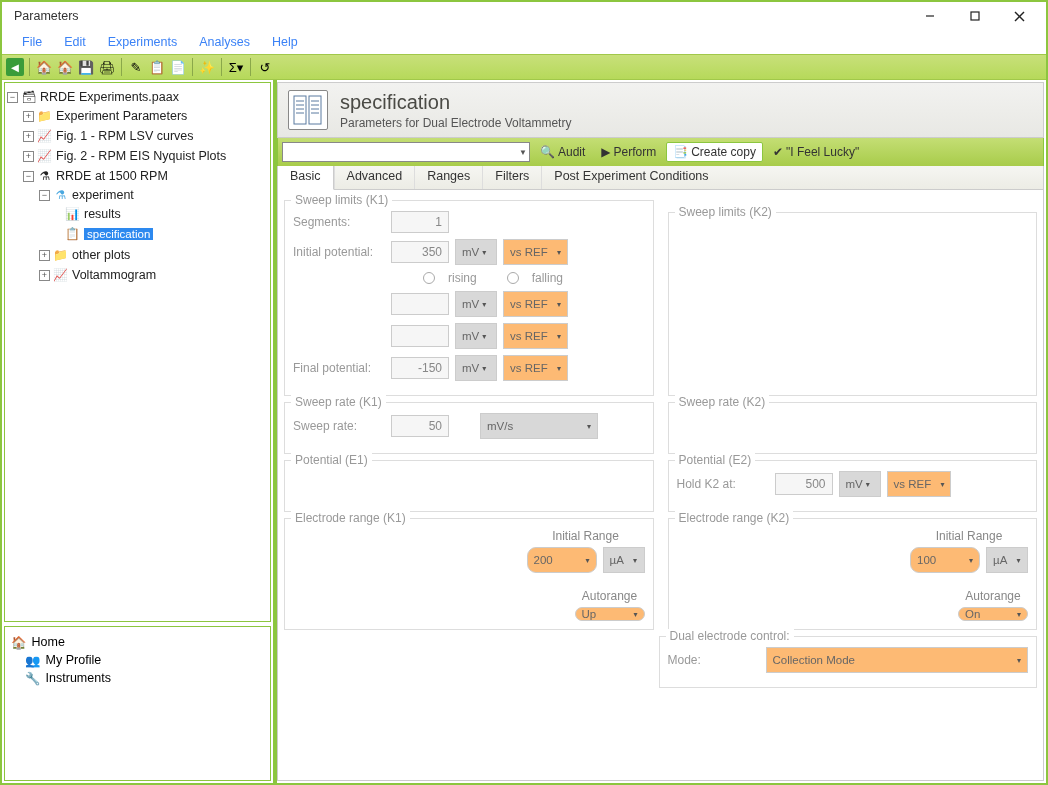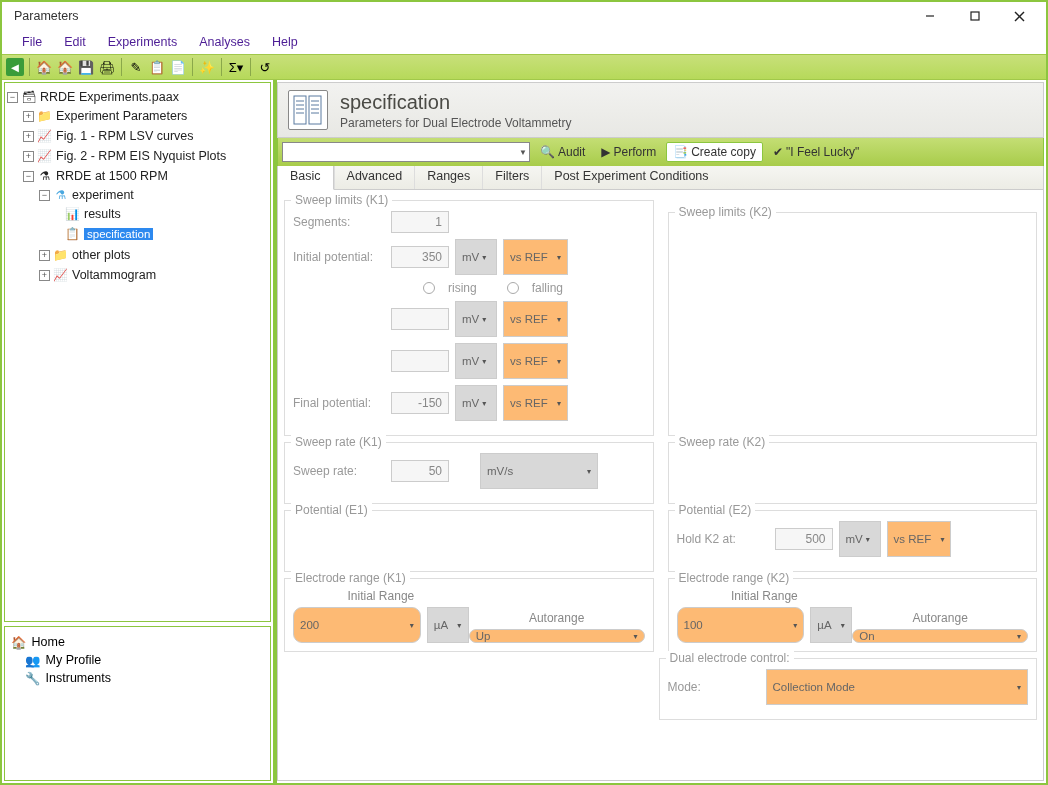--- a/index.html
+++ b/index.html
@@ -3,21 +3,21 @@
 <meta charset="utf-8">
 <style>
 * { box-sizing: border-box; margin: 0; padding: 0; font-family: "Segoe UI", Tahoma, sans-serif; }
 body { background: #8cc63f; width: 1048px; height: 785px; overflow: hidden; position: relative; }
 .app-border { position: absolute; inset: 2px; background: #fff; display: flex; flex-direction: column; }
 .titlebar { height: 28px; display: flex; align-items: center; padding: 0 4px 0 12px; font-size: 12.5px; color: #333; }
 .titlebar .spacer { flex: 1; }
 .win-btn { width: 45px; height: 28px; display: flex; align-items: center; justify-content: center; font-size: 13px; cursor: default; }
 .win-btn.close { font-size: 15px; }
 .menubar { height: 24px; display: flex; gap: 2px; padding: 0 10px; font-size: 12.5px; align-items: center; }
-.menubar span { padding: 2px 10px; cursor: default; color: #4c1d95; }
+.menubar span { padding: 2px 10px; cursor: default; color: #3b82f6; }
 .toolbar { height: 26px; background: linear-gradient(#c8e07a, #b6d95a); border-top: 1px solid #a1c84a; border-bottom: 1px solid #a1c84a; display: flex; align-items: center; gap: 3px; padding: 0 4px; }
 .tb-icon { width: 18px; height: 18px; display: inline-flex; align-items: center; justify-content: center; font-size: 13px; }
 .tb-sep { width: 1px; height: 18px; background: #8aa84a; margin: 0 2px; }
 .content { flex: 1; display: flex; overflow: hidden; }
 .left-col { width: 275px; display: flex; flex-direction: column; border-right: 4px solid #8cc63f; }
 .tree { flex: 1; border: 1px solid #8cc63f; margin: 2px; padding: 4px 2px; font-size: 12.5px; color: #222; overflow: auto; background: #fff; }
 .tree ul { list-style: none; }
 .tree li { padding: 1px 0; white-space: nowrap; display: block; }
 .tree li .node-row { display: flex; align-items: center; gap: 3px; height: 18px; }
 .exp { width: 11px; height: 11px; border: 1px solid #888; font-size: 9px; text-align: center; line-height: 9px; background: #fff; cursor: default; color: #555; }
@@ -40,26 +40,26 @@
 .tab { padding: 3px 12px; color: #333; cursor: default; text-align: right; }
 .tab.active { background: #fff; border-right: 1px solid #ccc; border-bottom: 1px solid #fff; margin-bottom: -1px; }
 .tab + .tab { border-left: 1px solid #ddd; }
 .pane { flex: 1; background: #fff; border: 1px solid #ccc; border-top: none; padding: 10px 6px; overflow: auto; }
 .row2 { display: flex; gap: 14px; margin-bottom: 6px; }
 .group { border: 1px solid #ddd; position: relative; padding: 10px 8px 8px; flex: 1; font-size: 12px; color: #999; }
 .group legend { position: absolute; top: -8px; left: 6px; background: #fff; padding: 0 4px; }
 .form-row { display: flex; align-items: center; gap: 6px; margin-bottom: 6px; }
 .form-label { width: 92px; color: #999; font-size: 12px; }
 .inp { width: 58px; height: 22px; border: 1px solid #ccc; background: #f6f6f6; text-align: right; padding: 0 6px; font-size: 12px; color: #888; }
-.sel { height: 36px; border: 1px solid #ccc; background: #d8d8d8; font-size: 11.5px; padding: 0 6px; display: flex; align-items: center; gap: 3px; color: #666; min-width: 42px; }
+.sel { height: 26px; border: 1px solid #ccc; background: #d8d8d8; font-size: 11.5px; padding: 0 6px; display: flex; align-items: center; gap: 3px; color: #666; min-width: 42px; }
 .sel.white { background: #fdba74; }
 .sel.w120 { min-width: 118px; margin-left: 25px; }
 .sel.w80 { min-width: 70px; flex: 1; border-radius: 9px; }
 .radio { width: 12px; height: 12px; border: 1px solid #aaa; border-radius: 50%; background: #fff; margin-right: 3px; }
-.cols2 { display: flex; gap: 0; align-items: flex-end; }
+.cols2 { display: flex; gap: 16px; align-items: flex-end; flex-direction: column; }
 .col { flex: 1; display: flex; flex-direction: column; gap: 2px; }
 .col-lbl { text-align: center; font-size: 12px; color: #888; margin-bottom: 2px; }
 .sel-row { display: flex; gap: 6px; }
 </style>
 </head>
 <body>
 
 <div class="app-border">
   <div class="titlebar">
     <span>Parameters</span>

